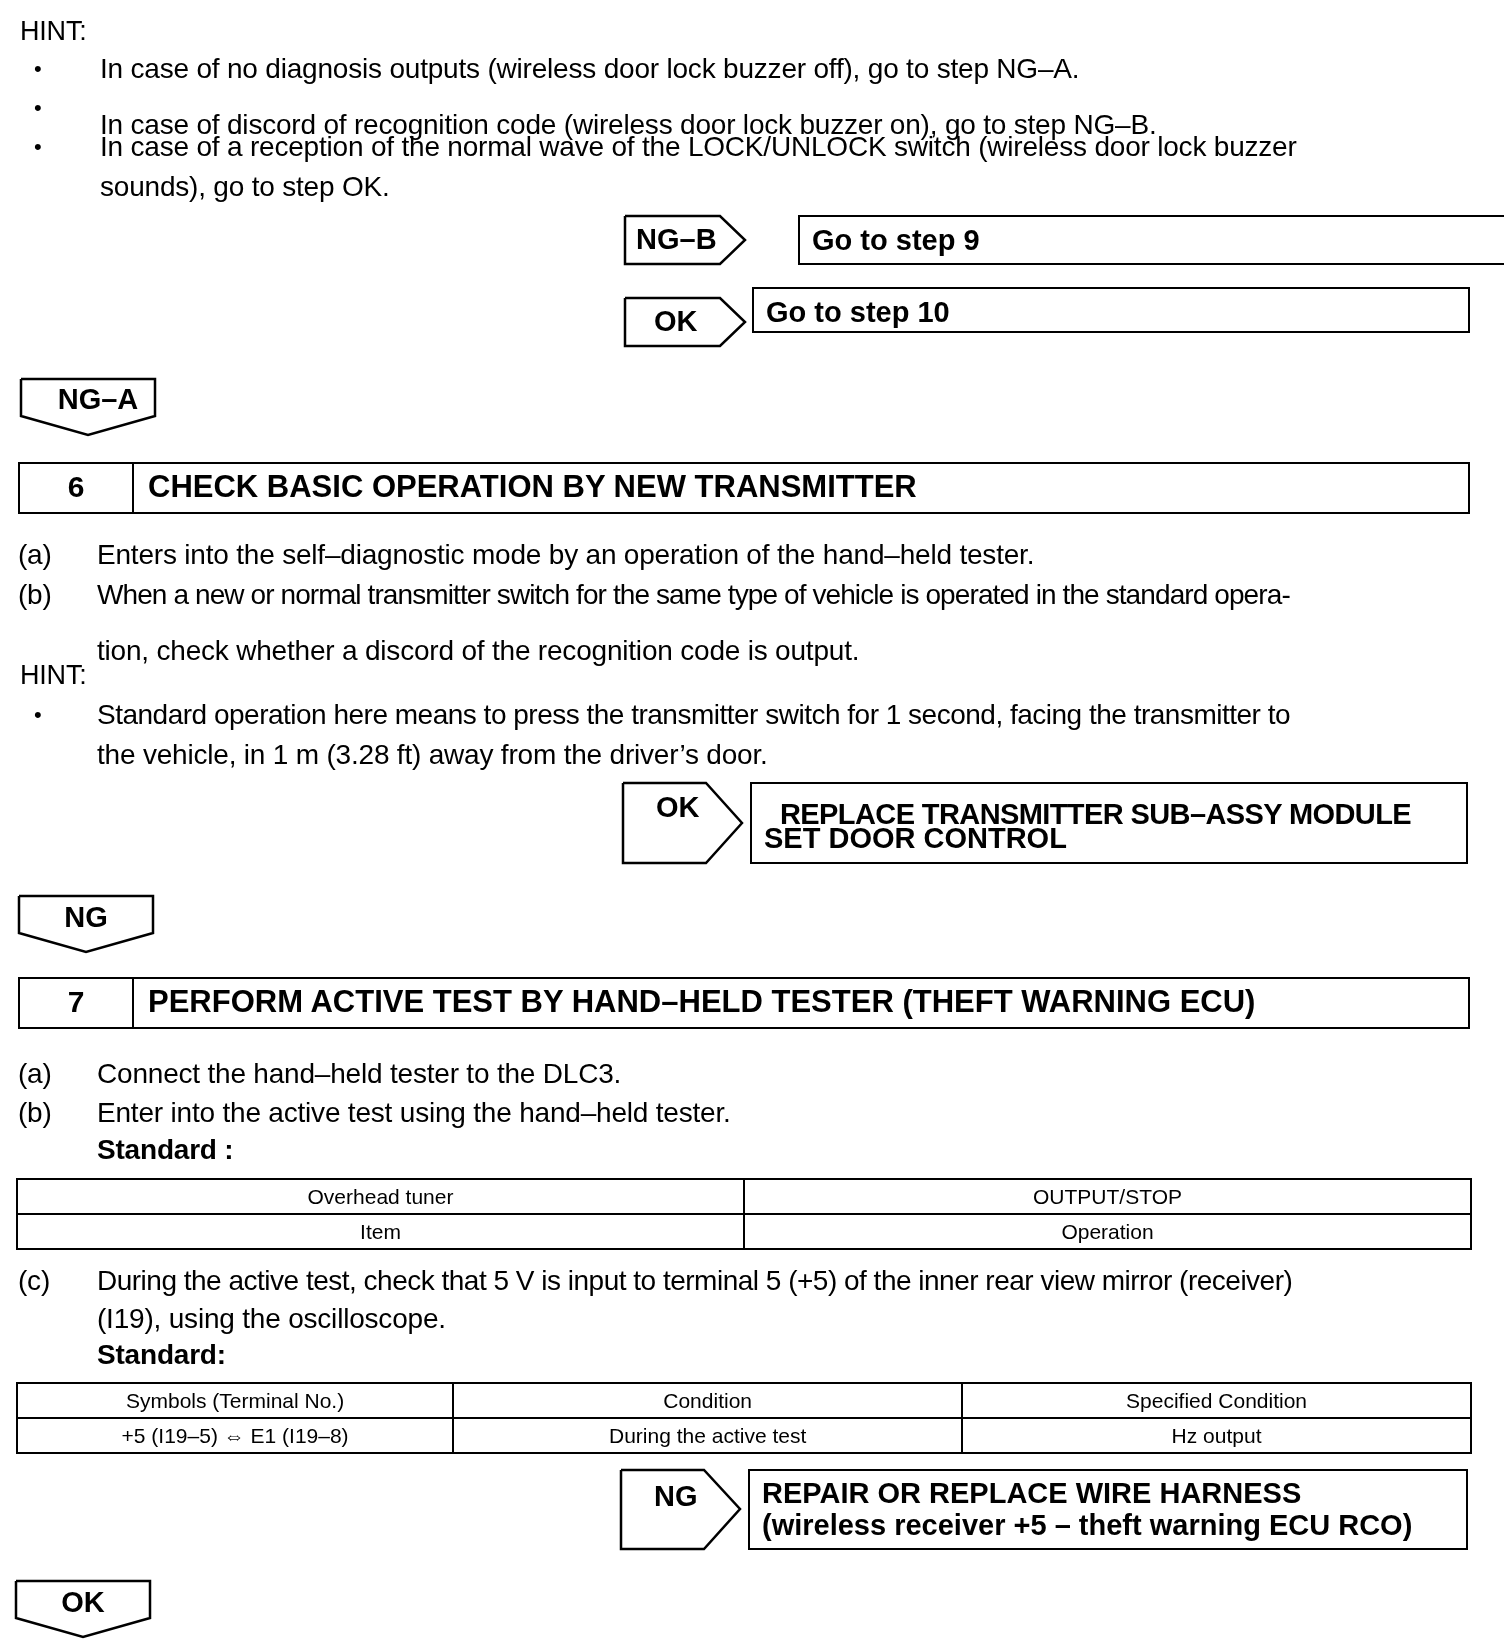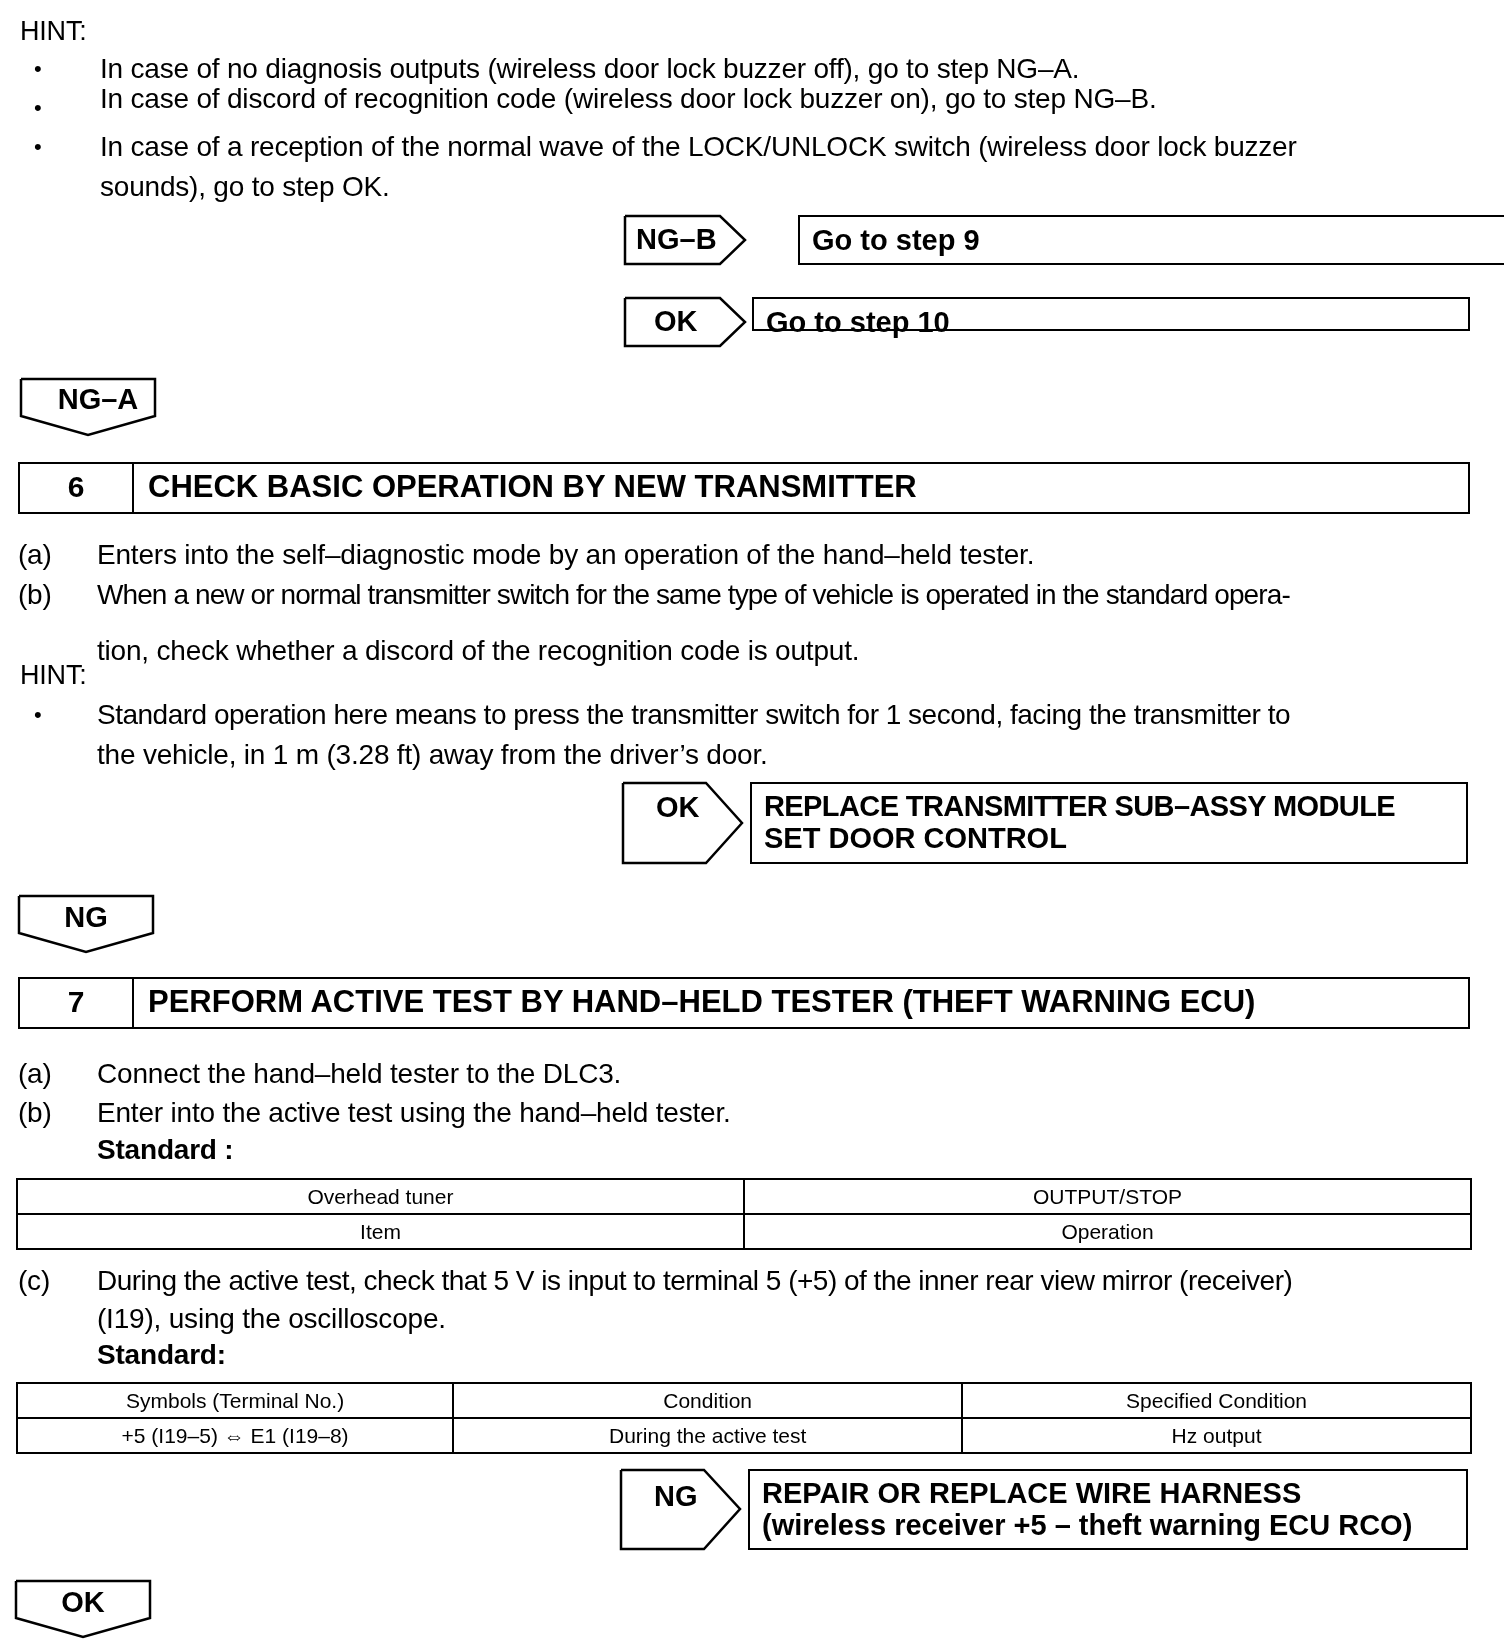--- a/index.html
+++ b/index.html
@@ -28,42 +28,42 @@
   table.spec { position:absolute; left:16px; width:1456px; border-collapse:collapse; table-layout:fixed; }
   table.spec td { border:2px solid #000; text-align:center; font-size:21px; height:33px; padding:0; }
 </style>
 </head>
 <body>
 
 <div class="abs txt hint" style="top:12px;">HINT:</div>
 <div class="abs txt bullet" style="top:50px;">•</div>
 <div class="abs txt btext" style="top:50px;">In case of no diagnosis outputs (wireless door lock buzzer off), go to step NG–A.</div>
 <div class="abs txt bullet" style="top:89px;">•</div>
-<div class="abs txt btext" style="top:80px;text-align:center;">In case of discord of recognition code (wireless door lock buzzer on), go to step NG–B.</div>
+<div class="abs txt btext" style="top:106px;text-align:center;">In case of discord of recognition code (wireless door lock buzzer on), go to step NG–B.</div>
 <div class="abs txt bullet" style="top:128px;">•</div>
 <div class="abs txt btext" style="top:128px;">In case of a reception of the normal wave of the LOCK/UNLOCK switch (wireless door lock buzzer</div>
 <div class="abs txt btext" style="top:168px;">sounds), go to step OK.</div>
 
 <div class="tag" style="left:624px; top:215px; width:124px; height:50px;">
   <svg width="124" height="50">
     <polyline points="1,1 96,1 121,25 96,49 1,49 1,1" fill="none" stroke="#000" stroke-width="2.5"></polyline>
   </svg>
   <span class="tl" style="left:12px; top:7px;">NG–B</span>
 </div>
 <div class="target" style="left:752px; top:215px; width:718px; height:50px;margin-left:46px;">
   <span class="tt" style="top:7px;">Go to step 9</span>
 </div>
 
 <div class="tag" style="left:624px; top:297px; width:124px; height:50px;">
   <svg width="124" height="50">
     <polyline points="1,1 96,1 121,25 96,49 1,49 1,1" fill="none" stroke="#000" stroke-width="2.5"></polyline>
   </svg>
   <span class="tl" style="left:30px; top:7px;">OK</span>
 </div>
-<div class="target" style="left:752px; top:297px; width:718px; height:34px;">
+<div class="target" style="left:752px; top:287px; width:718px; height:46px;">
   <span class="tt" style="top:7px;">Go to step 10</span>
 </div>
 
 <div class="down" style="left:20px; top:378px; width:156px; height:58px;">
   <svg width="136" height="58">
     <polyline points="1,1 135,1 135,38 68,57 1,38 1,1" fill="none" stroke="#000" stroke-width="2.5"></polyline>
   </svg>
   <span class="dl" style="top:4px;">NG–A</span>
 </div>
 
@@ -82,21 +82,21 @@
 <div class="abs txt ltext" style="top:696px; letter-spacing:-0.5px;">Standard operation here means to press the transmitter switch for 1 second, facing the transmitter to</div>
 <div class="abs txt ltext" style="top:736px;">the vehicle, in 1 m (3.28 ft) away from the driver’s door.</div>
 
 <div class="tag" style="left:622px; top:782px; width:126px; height:82px;">
   <svg width="126" height="82">
     <polyline points="1,1 84,1 120,41 84,81 1,81 1,1" fill="none" stroke="#000" stroke-width="2.5"></polyline>
   </svg>
   <span class="tl" style="left:34px; top:8px;">OK</span>
 </div>
 <div class="target" style="left:750px; top:782px; width:718px; height:82px;">
-  <span class="tt" style="top:6px; letter-spacing:-0.6px;">REPLACE TRANSMITTER SUB–ASSY MODULE</span>
+  <span class="tt" style="top:14px; letter-spacing:-0.6px;margin-left:16px;">REPLACE TRANSMITTER SUB–ASSY MODULE</span>
   <span class="tt" style="top:38px;">SET DOOR CONTROL</span>
 </div>
 
 <div class="down" style="left:18px; top:895px; width:136px; height:58px;">
   <svg width="136" height="58">
     <polyline points="1,1 135,1 135,38 68,57 1,38 1,1" fill="none" stroke="#000" stroke-width="2.5"></polyline>
   </svg>
   <span class="dl" style="top:5px;">NG</span>
 </div>
 

